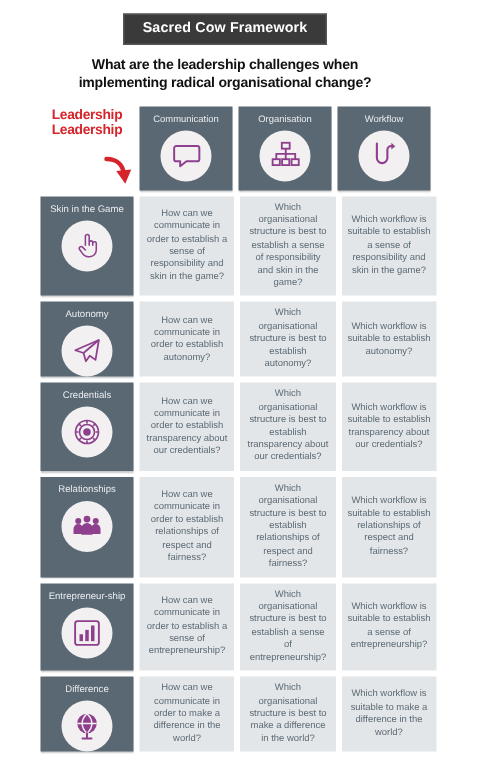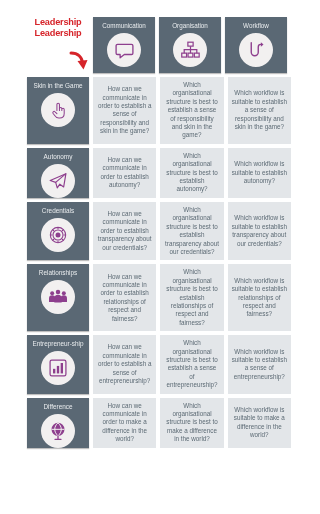--- a/index.html
+++ b/index.html
@@ -125,20 +125,22 @@
     bottom: -2px;
   }
 
   .header-row .cell-head { height: 56px; }
   .header-row .cell-head .hlabel { font-size: 6.3px; }
 </style>
 </head>
 <body>
 
 <div class="header">
+  <div class="banner">Sacred Cow Framework</div>
+  <div class="subtitle">What are the leadership challenges when implementing radical organisational change?</div>
 </div>
 
 <div class="matrix">
 
   <div class="row header-row">
 
     <div class="corner">
       <div class="lead">
         <span>Leadership</span><br>
         <span>Leadership</span>

